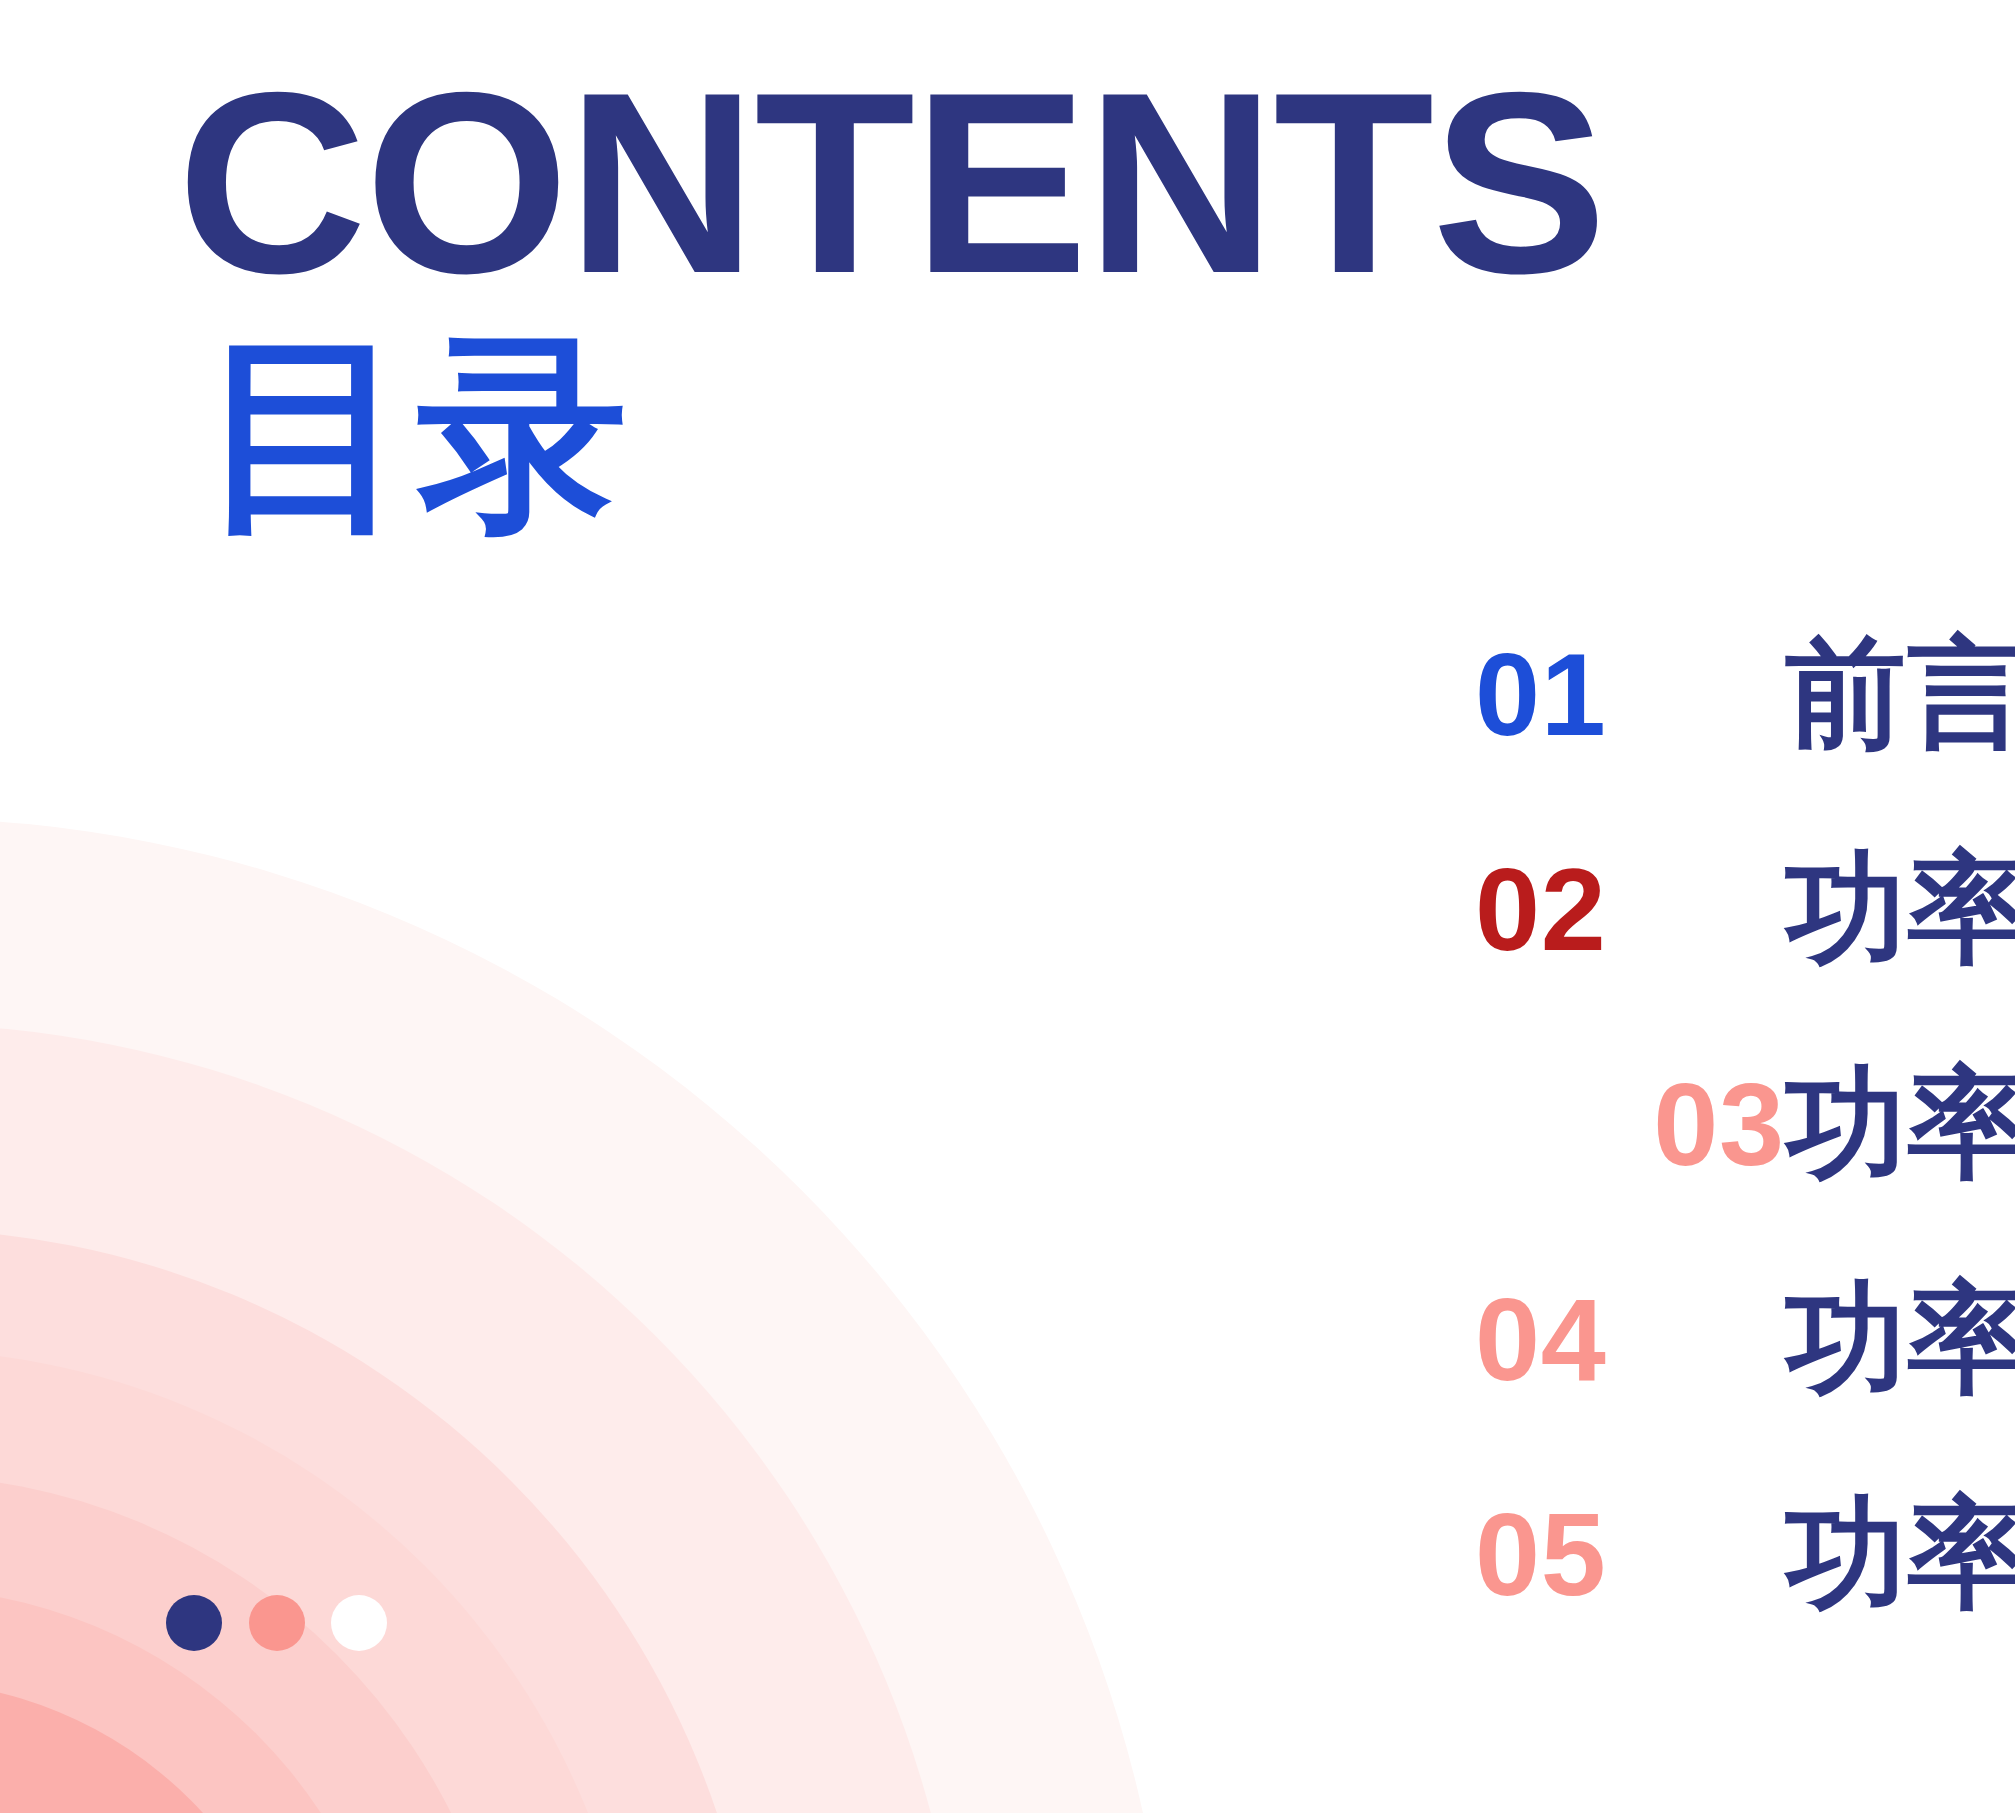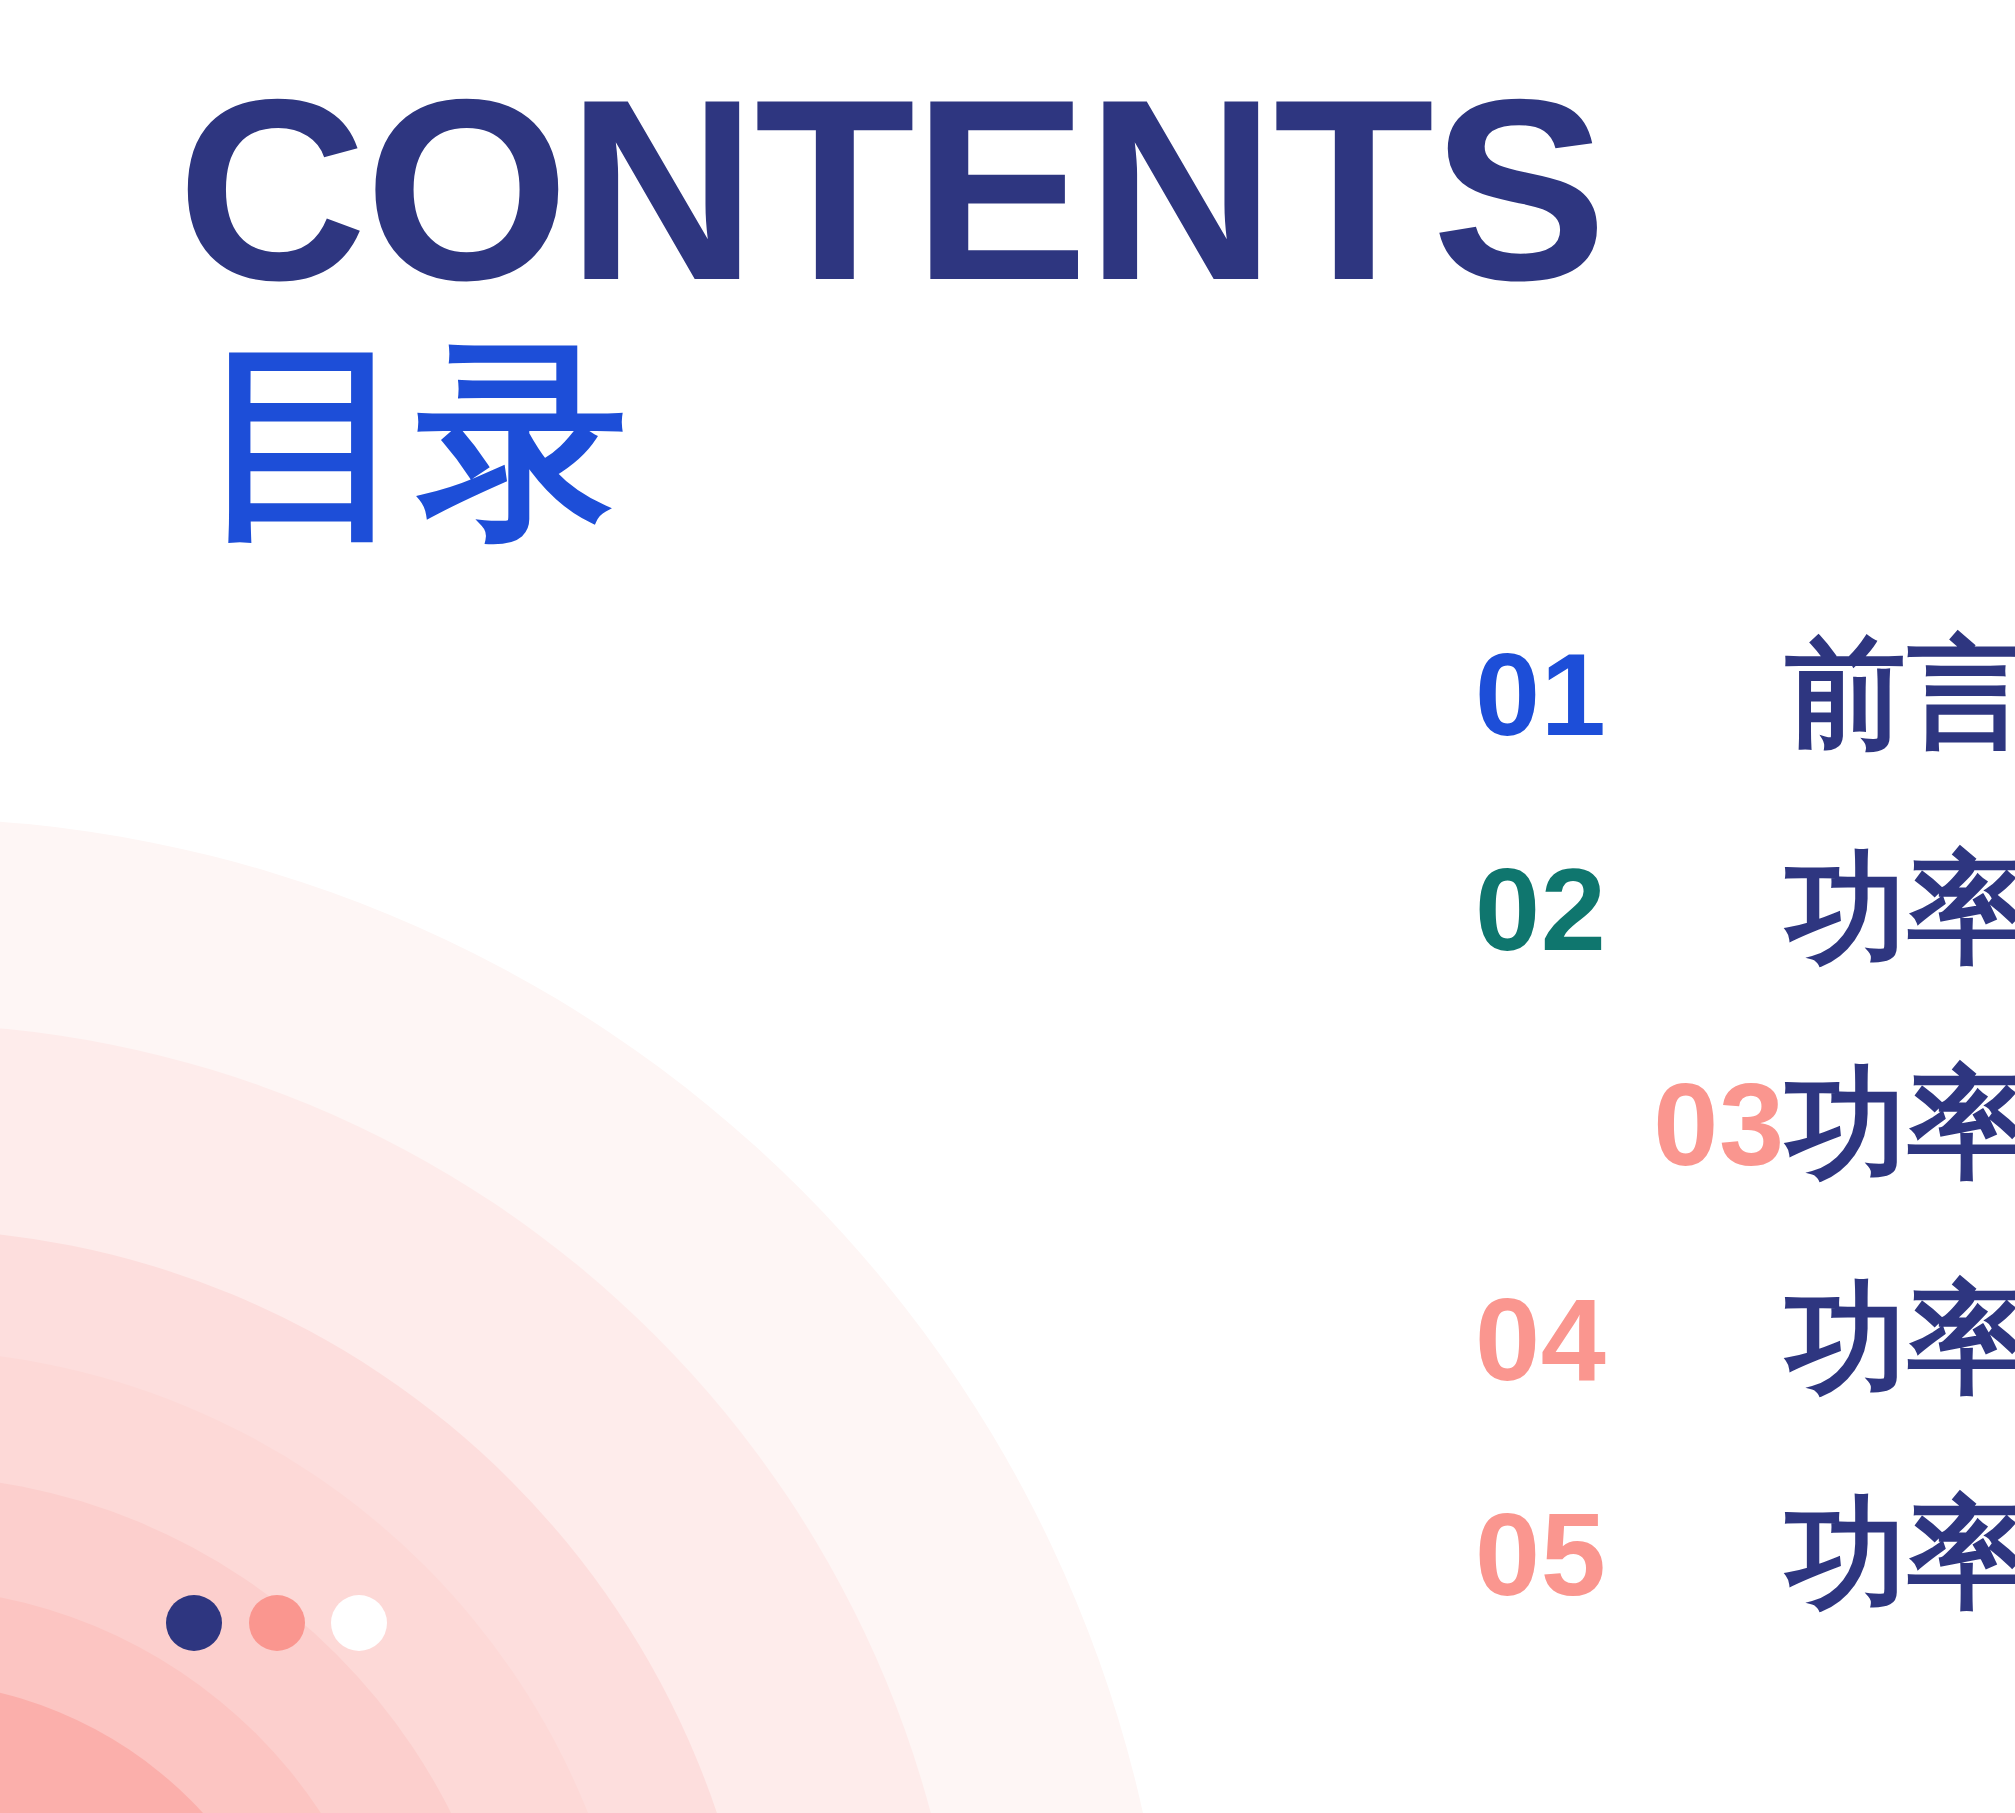--- a/index.html
+++ b/index.html
@@ -27,21 +27,21 @@
   }
   .ring {
     position:absolute;
     border-radius:50%;
   }
 
   
   #title-block {
     position:absolute;
     left:177px;
-    top:87px;
+    top:80px;
   }
   #contents-title {
     font-size:258px;
     line-height:0.80;
     font-weight:bold;
     letter-spacing:-2.4px;
     color:#2e3680;
     white-space:nowrap;
     transform:scaleX(1.02);
     transform-origin:left top;
@@ -126,21 +126,21 @@
     <span class="dot" style="background: rgb(250, 150, 143);"></span>
     <span class="dot" style="background: rgb(255, 255, 255);"></span>
   </div>
 
   <div id="toc-list">
       <div class="toc-row">
         <span class="toc-num" style="color: #1d4ed8;">01</span>
         <span class="toc-label" style="color: rgb(46, 54, 128);">前言</span>
       </div>
       <div class="toc-row">
-        <span class="toc-num" style="color: #0f766e;">02</span>
+        <span class="toc-num" style="color: #b91c1c;">02</span>
         <span class="toc-label" style="color: rgb(46, 54, 128);">功率模块产品技术</span>
       </div>
       <div class="toc-row">
         <span class="toc-num" style="color: rgb(250, 150, 143); text-align: right;">03</span>
         <span class="toc-label" style="color: rgb(46, 54, 128);">功率模块产品系列</span>
       </div>
       <div class="toc-row">
         <span class="toc-num" style="color: rgb(250, 150, 143);">04</span>
         <span class="toc-label" style="color: rgb(46, 54, 128);">功率模块产品特点</span>
       </div>

